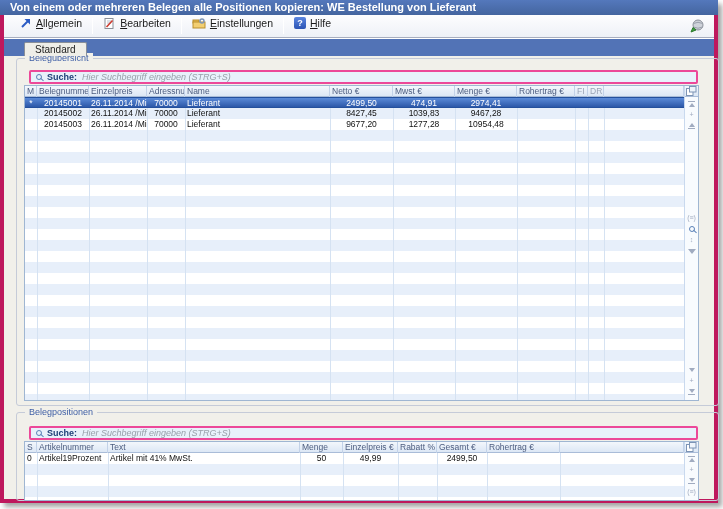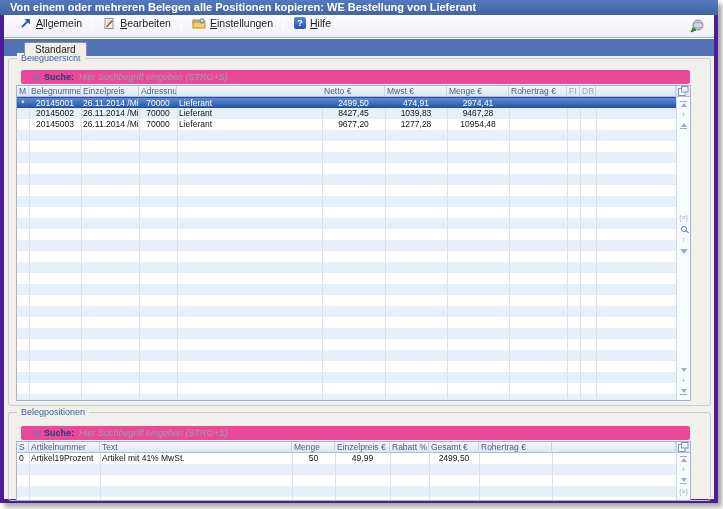--- a/index.html
+++ b/index.html
@@ -1,21 +1,21 @@
 <!DOCTYPE html>
 <html><head>
 <meta charset="utf-8">
 <style>
   * { margin:0; padding:0; box-sizing:border-box; }
   html,body { background:#fff; }
   body { font-family:"Liberation Sans", sans-serif; width:723px; height:509px; position:relative; overflow:hidden; }
 
   
   .frame { position:absolute; left:0; top:0; width:718px; height:503px;
-           background:#4c1d95; box-shadow:4px 4px 5px rgba(90,90,90,.55); }
+           background:#be185d; box-shadow:4px 4px 5px rgba(90,90,90,.55); }
   .titlebar { position:absolute; left:0; top:0; width:100%; height:15px;
               background:linear-gradient(#5478bc,#44659f);
               color:#fff; font-size:11px; font-weight:bold; line-height:15px; padding-left:10px;
               white-space:nowrap; overflow:hidden; }
   .inner { position:absolute; left:4px; top:15px; right:4px; bottom:4px; background:#fff; }
 
   
   .toolbar { position:absolute; left:0; top:0; right:0; height:23px;
              background:linear-gradient(#fdfdfe,#eef1f7); border-bottom:1px solid #a7aebf;
              display:flex; align-items:center; padding-left:8px; }
@@ -29,29 +29,29 @@
              color:#fff; font-size:9px; font-weight:bold; text-align:center; line-height:12px; }
 
   
   .bluearea { position:absolute; left:0; top:24px; right:0; height:17px; background:#5273b6; }
   .tab { position:absolute; left:20px; top:27px; height:14px; padding:0 10px;
          background:#efeee8; border:1px solid #898f99; border-bottom:none;
          border-radius:2px 2px 0 0; font-size:10px; line-height:13px; color:#222; z-index:5; }
   .tabpage { position:absolute; left:0; top:41px; right:0; bottom:0; background:#f1f0ea; }
 
   
-  .groupbox { position:absolute; left:4px; width:703px; border:1px solid #c5cbd8; border-radius:3px; }
+  .groupbox { position:absolute; left:12px; width:703px; border:1px solid #c5cbd8; border-radius:3px; }
   .gb1 { top:2px;   height:348px; }
   .gb2 { top:356px; height:89px;  }
   .gb-caption { position:absolute; left:8px; top:-6px; background:#f1f0ea; padding:0 4px;
                 font-size:9px; color:#3f5fa6; line-height:11px; }
 
   
   .searchbar { position:absolute; left:12px; width:669px; height:14px;
-               background:#e8f1fb; border:7px solid #ec4899; border-radius:2px;
+               background:#e8f1fb; border:2px solid #ec4899; border-radius:2px;
                display:flex; align-items:center; font-size:9px; }
   .gb1 .searchbar { top:11px; } .gb2 .searchbar { top:13px; }
   .mag { width:6px; height:6px; border:1px solid #5b82b8; border-radius:50%;
          position:relative; margin:0 5px 0 5px; flex:none; }
   .mag::after { content:''; position:absolute; width:4px; height:1px; background:#5b82b8;
                 right:-3px; bottom:-1px; transform:rotate(40deg); }
   .search-label { font-weight:bold; color:#1d3f77; margin-right:5px; white-space:nowrap; }
   .searchbar input { flex:1; border:none; background:transparent; outline:none;
                      font-family:"Liberation Sans", sans-serif; font-size:9px; font-style:italic; color:#5a6270; height:12px; }
   .searchbar input::placeholder { color:#98a0aa; font-style:italic; opacity:1; }
@@ -178,20 +178,21 @@
           <span class="search-label">Suche:</span>
           <input type="text" placeholder="Hier Suchbegriff eingeben (STRG+S)" style="">
         </div>
 
         <div class="table">
           <div class="thead">
             <span class="cell hc a-m">M</span>
             <span class="cell hc a-nr">Belegnummer</span>
             <span class="cell hc a-dat">Einzelpreis</span>
             <span class="cell hc a-adr">Adressnummer</span>
+            <span class="cell hc a-name">Name</span>
             <span class="cell hc a-netto">Netto €</span>
             <span class="cell hc a-mwst">Mwst €</span>
             <span class="cell hc a-brutto">Menge €</span>
             <span class="cell hc a-roh">Rohertrag €</span>
             <span class="cell hc dim a-fi">FI</span>
             <span class="cell hc dim a-dr">DR</span>
             <span class="cell hc a-fill"></span>
           </div>
 
           <div class="vlayer">

